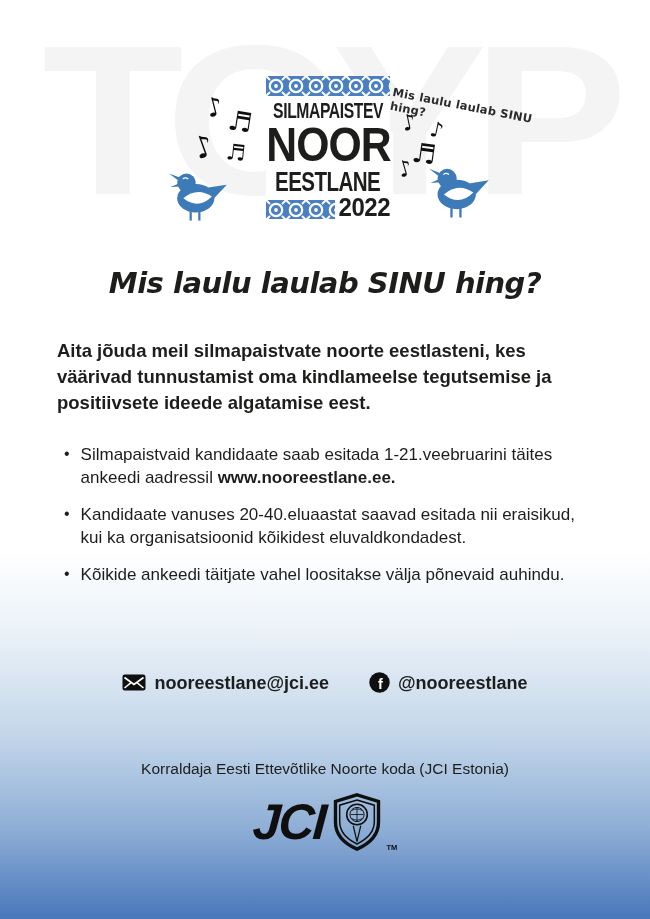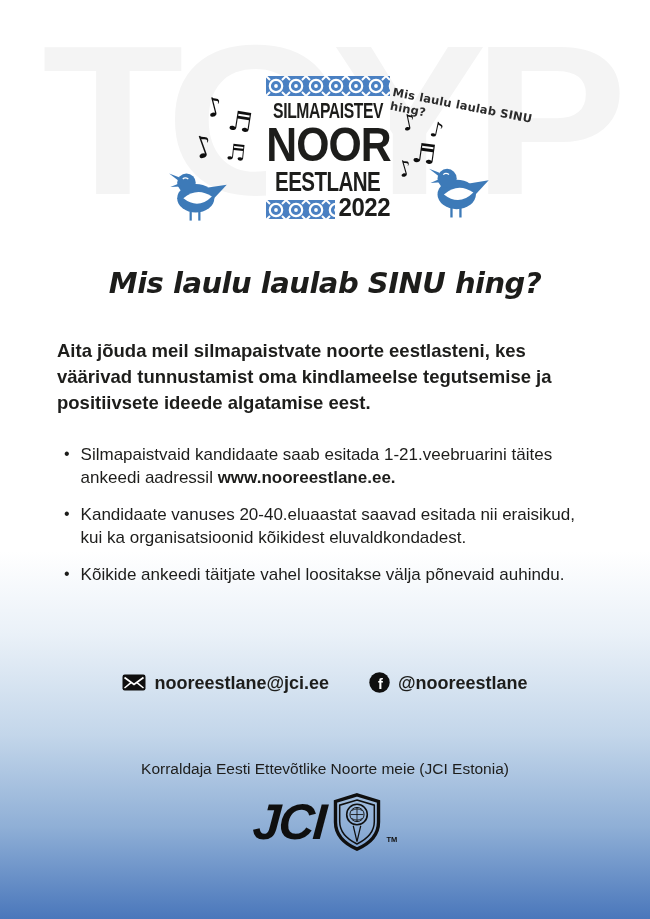--- a/index.html
+++ b/index.html
@@ -54,21 +54,21 @@
   .contacts{position:absolute;top:672px;left:0;width:100%;z-index:2;display:flex;justify-content:center;align-items:center;gap:40px;}
   .contact{display:flex;align-items:center;gap:8px;font:700 18px/1 "Liberation Sans",sans-serif;}
   .contact svg{display:block;}
   
   .organizer{position:absolute;top:760px;left:0;width:100%;z-index:2;margin:0;text-align:center;font:400 15.5px/1.2 "Liberation Sans",sans-serif;}
   .jci{position:absolute;top:793px;left:0;width:100%;z-index:2;display:flex;justify-content:center;align-items:center;gap:8px;}
   .jci-word{
     font:italic 800 50px/1 "Liberation Sans",sans-serif;color:#0f0f0f;
     letter-spacing:-2px;transform:skewX(-4deg);
   }
-  .jci-tm{font:700 7.5px/1 "Liberation Sans",sans-serif;color:#0f0f0f;align-self:flex-end;margin-bottom:8px;margin-left:-4px;}
+  .jci-tm{font:700 7.5px/1 "Liberation Sans",sans-serif;color:#0f0f0f;align-self:flex-end;margin-left:-4px;}
 </style>
 </head>
 <body>
 
 <div class="poster">
 
   <div class="watermark">TOYP</div>
 
   <span class="note" style="left:206px;top:94px;font-size:26px;transform:rotate(-14deg);">♪</span>
   <span class="note" style="left:228px;top:108px;font-size:27px;transform:rotate(9deg);">♬</span>
@@ -168,21 +168,21 @@
     </span>
     <span class="contact">
       <svg width="21" height="21" viewBox="0 0 21 21">
         <circle cx="10.5" cy="10.5" r="10.2" fill="#0f0f0f"></circle>
         <text x="11.5" y="16.5" font-family="Liberation Sans, sans-serif" font-size="14.5" font-weight="bold" fill="#ffffff" text-anchor="middle">f</text>
       </svg>
       <span>@nooreestlane</span>
     </span>
   </div>
 
-  <p class="organizer">Korraldaja Eesti Ettevõtlike Noorte meie (JCI Estonia)</p>
+  <p class="organizer">Korraldaja Eesti Ettevõtlike Noorte koda (JCI Estonia)</p>
 
   <div class="jci">
     <span class="jci-word">JCI</span>
     <svg width="50" height="58" viewBox="0 0 52 62">
       <path d="M26 2 L49 9 V31 Q49 50 26 60 Q3 50 3 31 V9 Z" fill="none" stroke="#0f0f0f" stroke-width="3.6"></path>
       <path d="M26 7.5 L44.5 13 V30.5 Q44.5 45.5 26 54.5 Q7.5 45.5 7.5 30.5 V13 Z" fill="none" stroke="#0f0f0f" stroke-width="1.6"></path>
       <circle cx="26" cy="23" r="11" fill="none" stroke="#0f0f0f" stroke-width="1.7"></circle>
       <circle cx="26" cy="23" r="7.6" fill="none" stroke="#0f0f0f" stroke-width="1"></circle>
       <path d="M20 19 Q26 15 32 19 M20 27 Q26 31 32 27 M26 15.5 V30.5 M19 23 H33" stroke="#0f0f0f" stroke-width="0.9" fill="none"></path>
       <path d="M22 35 L26 52 L30 35" fill="none" stroke="#0f0f0f" stroke-width="1.3"></path>

